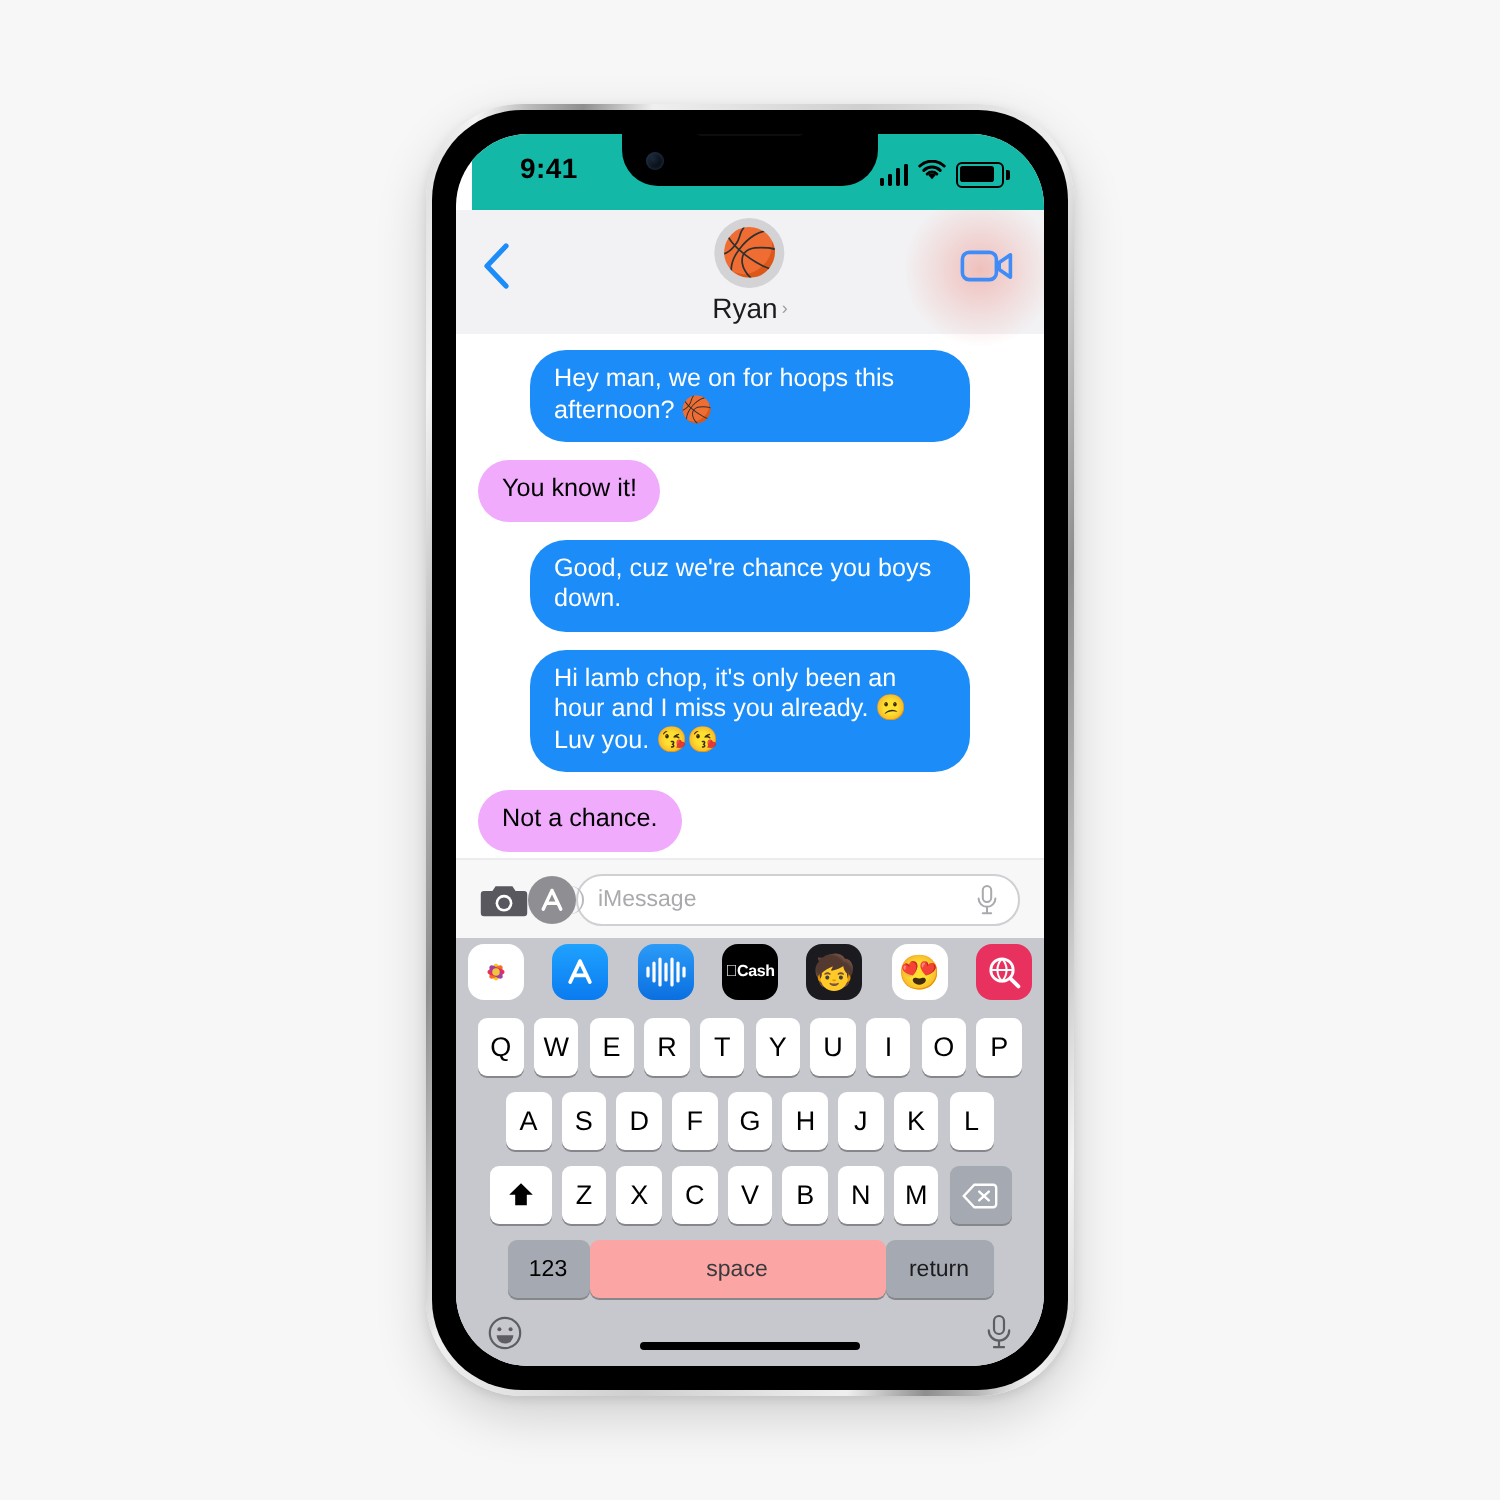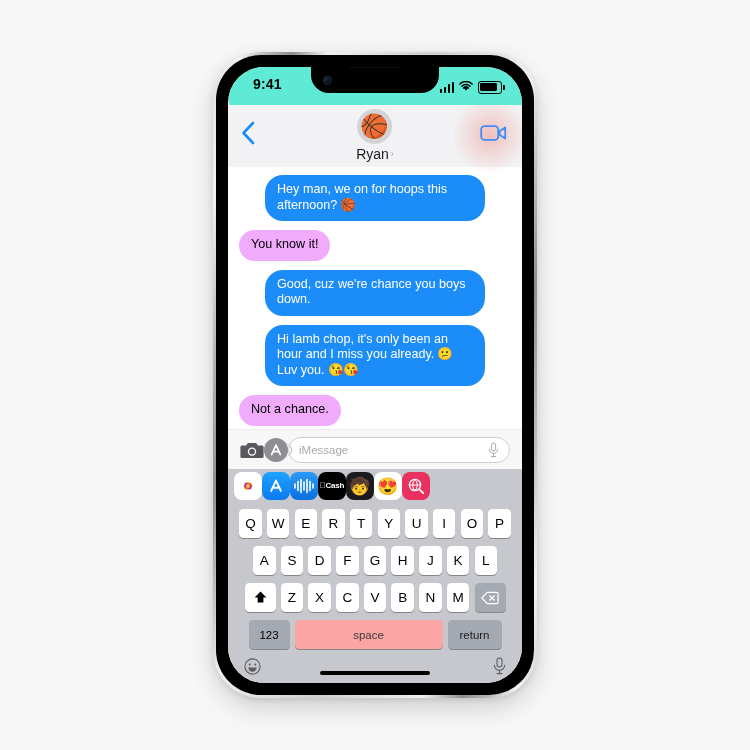--- a/index.html
+++ b/index.html
@@ -53,22 +53,22 @@
     top:-4px;width:54px;height:5px;border-radius:3px;background:#0d0d0d;
   }
   #front-camera{
     position:absolute;left:12px;top:9px;width:9px;height:9px;border-radius:50%;
     background:radial-gradient(circle at 35% 35%,#1b2a3a,#05070c 70%);
     box-shadow:inset 0 0 2px #2a4460;
   }
 
   
   #status-bar{
-    position:absolute;top:0;left:1px;right:0;height:38px;
-    background:#5eead4;
+    position:absolute;top:0;left:8px;right:0;height:38px;
+    background:#14b8a6;
     z-index:30;
   }
   #status-time{
     position:absolute;left:24px;top:9px;
     font-size:14px;font-weight:bold;color:#000;letter-spacing:.2px;
   }
   #status-right{
     position:absolute;right:20px;top:11px;display:flex;align-items:center;gap:5px;
   }
   .sig-bars{display:flex;align-items:flex-end;gap:1.5px;height:11px;}
@@ -177,20 +177,21 @@
   }
   #message-placeholder{font-size:11.5px;color:#a9a9ae;}
   #mic-input-icon{width:11px;height:16px;flex:none;}
 
   
   #app-drawer{
     position:absolute;left:0;right:0;bottom:180px;height:34px;
     background:#c6c8cd;
     display:flex;align-items:center;gap:0;padding:0 6px;
     box-sizing:border-box;
+    justify-content:space-between;
   }
   .app-icon{
     width:28px;height:28px;border-radius:8px;flex:none;cursor:pointer;
     display:flex;align-items:center;justify-content:center;overflow:hidden;
     font-size:16px;line-height:1;
   }
   #app-photos{background:#fff;}
   #app-appstore{background:linear-gradient(180deg,#1fa2ff,#0a7bf0);}
   #app-music{background:linear-gradient(180deg,#2b9bf7,#0a6fe0);}
   #app-applecash{background:#000;color:#fff;font-size:8px;font-weight:bold;letter-spacing:-.2px;}
@@ -202,21 +203,21 @@
   #keyboard{
     position:absolute;left:0;right:0;bottom:0;height:180px;
     background:#c6c8cd;
     padding-top:6px;
     box-sizing:border-box;
   }
   .kb-row{display:flex;justify-content:center;align-items:center;margin-bottom:8px;}
   #kb-row-1{gap:5.2px;}
   #kb-row-2{gap:5.2px;}
   #kb-row-3{gap:5.2px;}
-  #kb-row-4{gap:5px;margin-top:8px;border-radius:10px;}
+  #kb-row-4{gap:0;margin-top:8px;border-radius:10px;}
   .key{
     width:22.5px;height:29px;border-radius:4.5px;background:#fff;
     display:flex;align-items:center;justify-content:center;
     font-size:13.5px;color:#000;
     box-shadow:0 1px 0 rgba(0,0,0,.32);
     cursor:pointer;user-select:none;
   }
   #key-shift{width:31px;background:#fff;}
   #key-delete{width:31px;background:#a5a9b1;}
   #key-numbers{width:41px;background:#a5a9b1;font-size:11.5px;}

